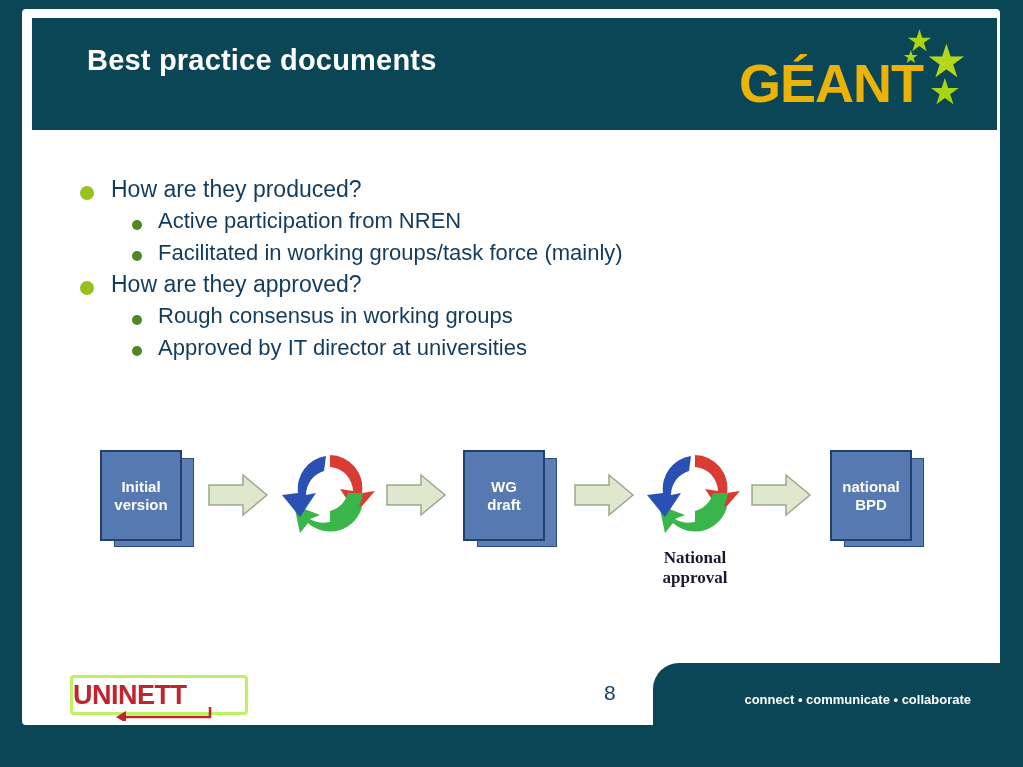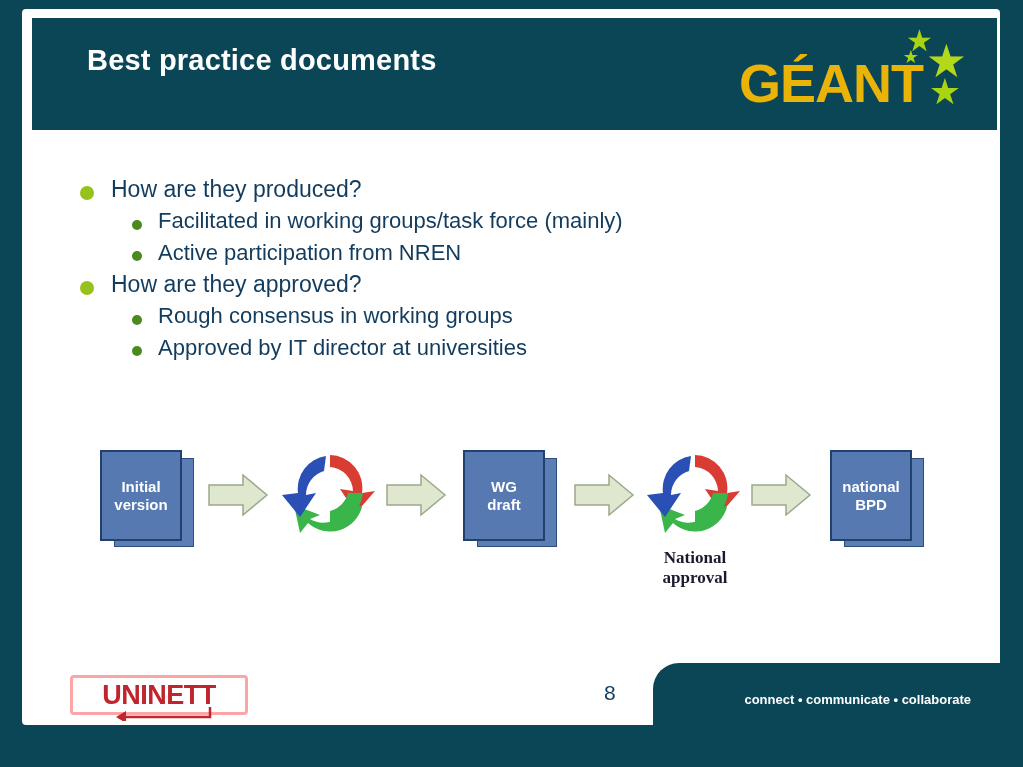--- a/index.html
+++ b/index.html
@@ -204,25 +204,25 @@
     position: absolute;
     left: 70px;
     bottom: 48px;
     width: 180px;
     height: 48px;
   }
   .uninett-box {
     position: absolute;
     left: 0; top: 4px;
     width: 172px; height: 34px;
-    border: 3px solid #fca5a5;
+    border: 3px solid #bef264;
     border-radius: 4px;
     display: flex;
     align-items: center;
-    justify-content: center;
+    justify-content: flex-start;
   }
   .uninett-word {
     font-size: 27px;
     font-weight: bold;
     color: #c0242c;
     letter-spacing: -0.5px;
     font-family: "Liberation Sans", sans-serif;
   }
   .uninett-arrow {
     position: absolute;
@@ -252,25 +252,25 @@
   </div>
 
   <div class="bullets">
 
     <div class="b1">
       <span class="dot1"></span>
       <span class="b-label">How are they produced?</span>
     </div>
     <div class="b2">
       <span class="dot2"></span>
-      <span class="b-label">Facilitated in working groups/task force (mainly)</span>
+      <span class="b-label">Active participation from NREN</span>
     </div>
     <div class="b2">
       <span class="dot2"></span>
-      <span class="b-label">Active participation from NREN</span>
+      <span class="b-label">Facilitated in working groups/task force (mainly)</span>
     </div>
 
     <div class="b1">
       <span class="dot1"></span>
       <span class="b-label">How are they approved?</span>
     </div>
     <div class="b2">
       <span class="dot2"></span>
       <span class="b-label">Rough consensus in working groups</span>
     </div>

